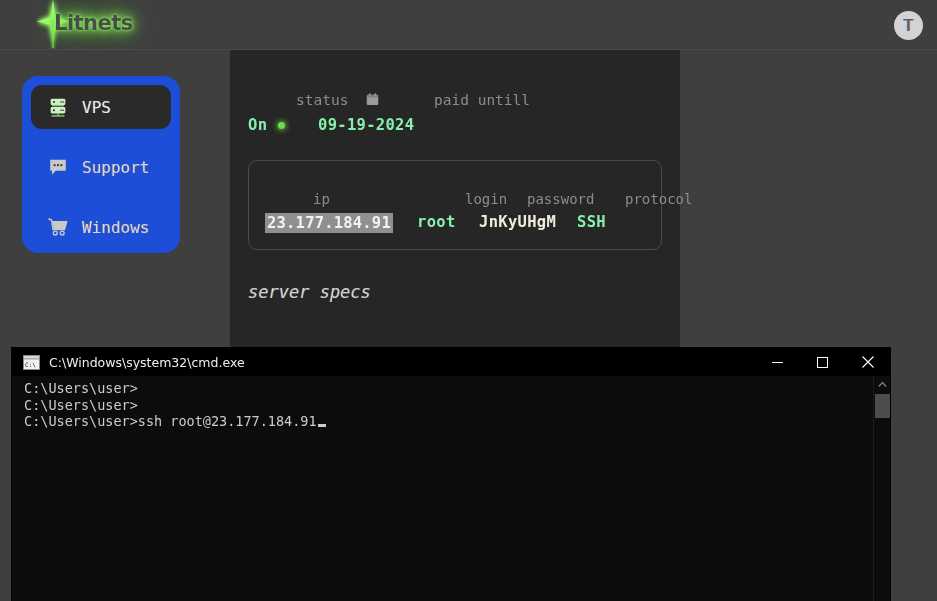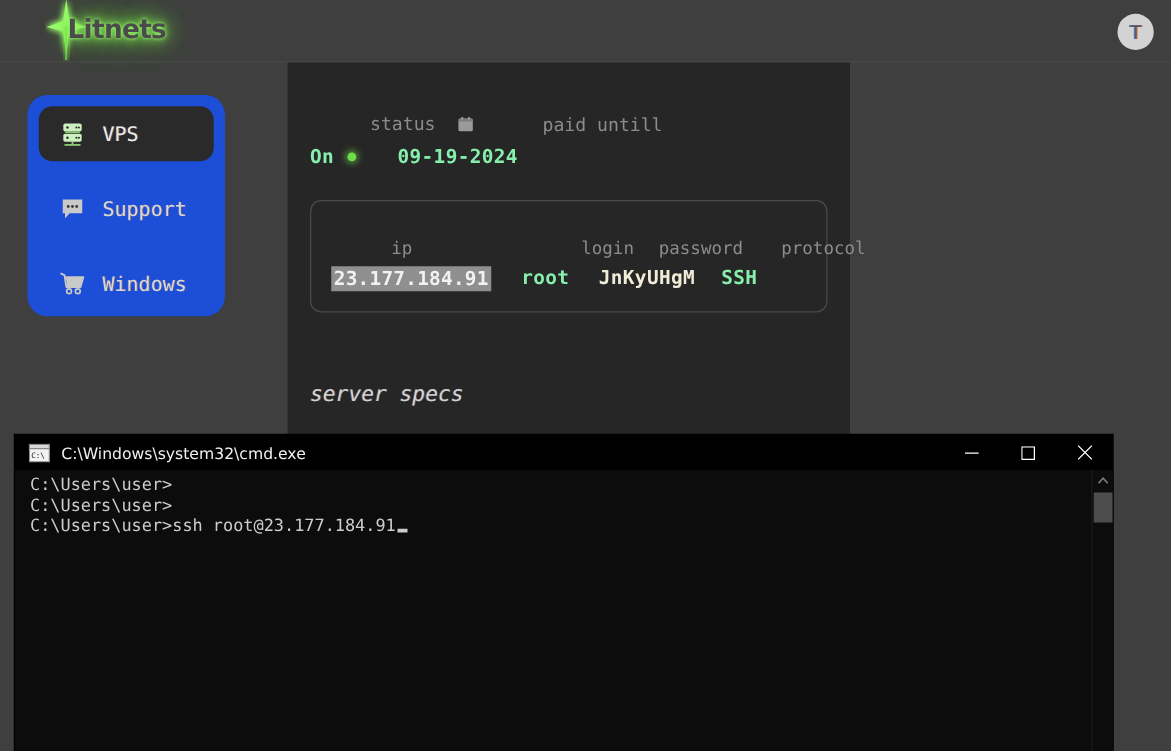--- a/index.html
+++ b/index.html
@@ -144,21 +144,21 @@
     display: inline-block;
     background: #8f8f8f;
     color: #f2f2f2;
     padding: 1px 2px;
     font-weight: bold;
     font-size: 15.5px;
     letter-spacing: 0.2px;
   }
   .pw-value { color: #f0ecd8; }
 
-  .specs-title { margin-top: 56px; }
+  .specs-title { margin-top: 32px; }
 
   
   .cmd-window {
     position: absolute; left: 12px; top: 348px;
     width: 878px; height: 253px;
     background: #0c0c0c;
     box-shadow: 0 0 0 1px #000;
   }
   .cmd-titlebar {
     position: relative;

